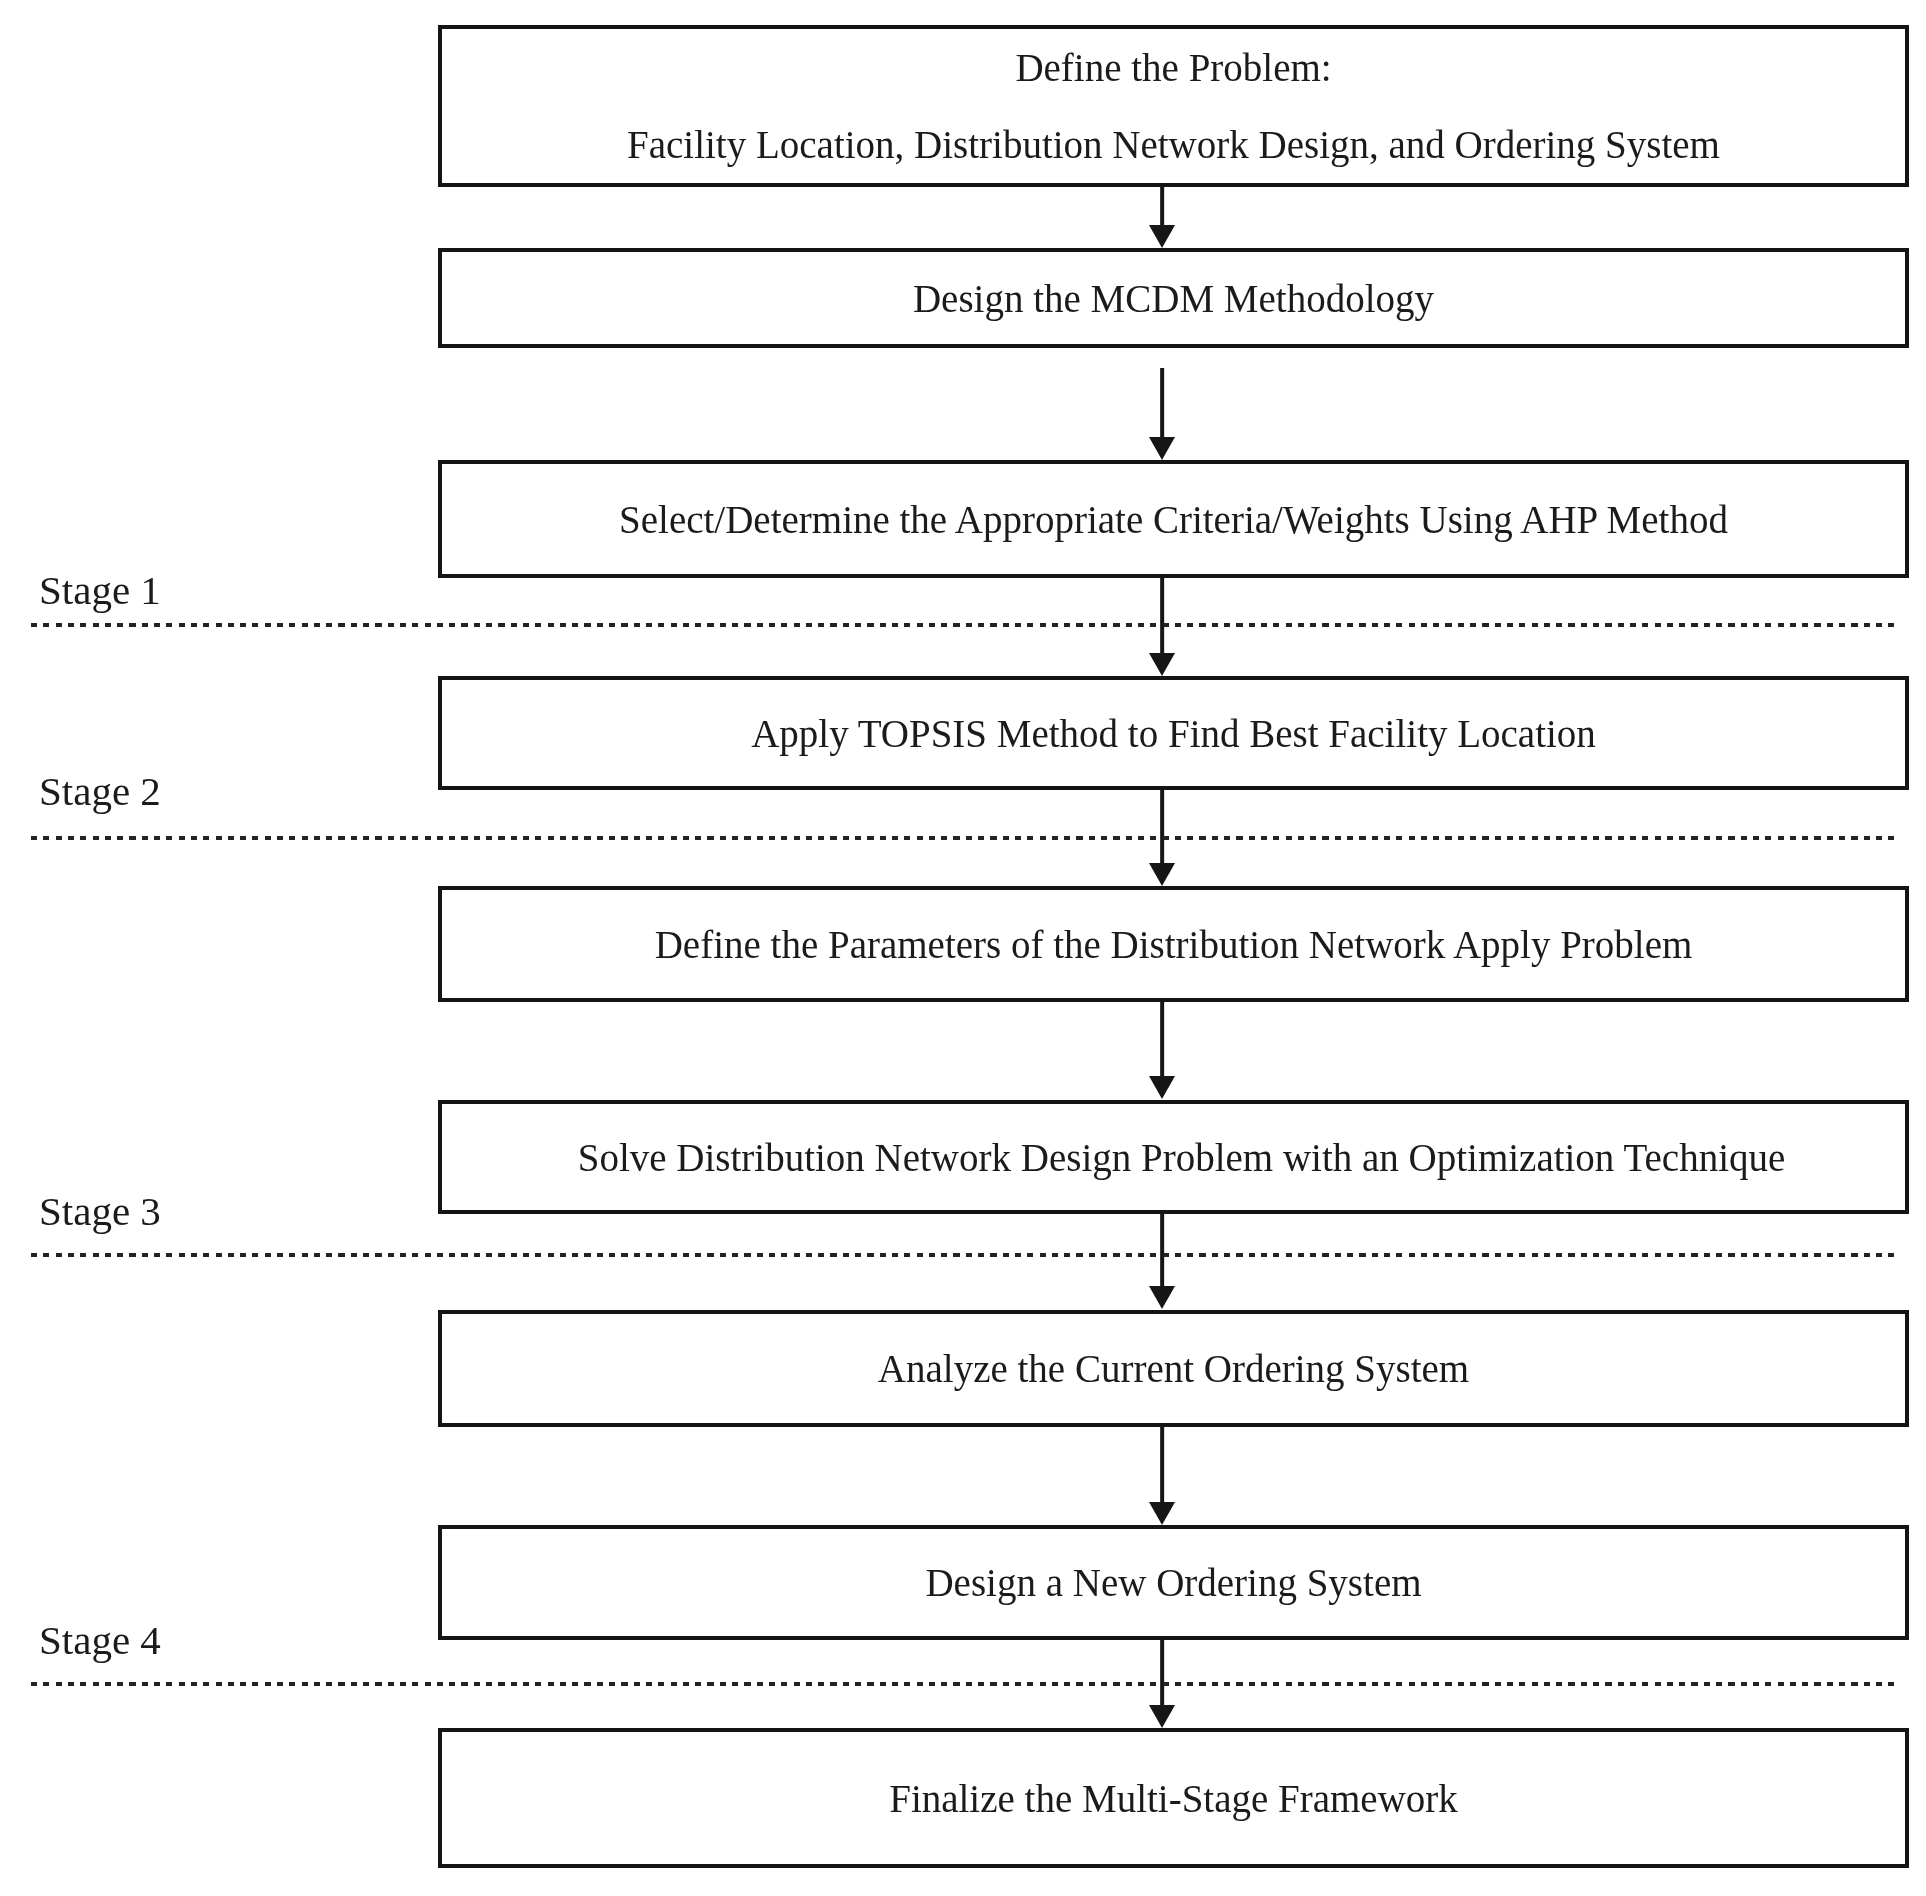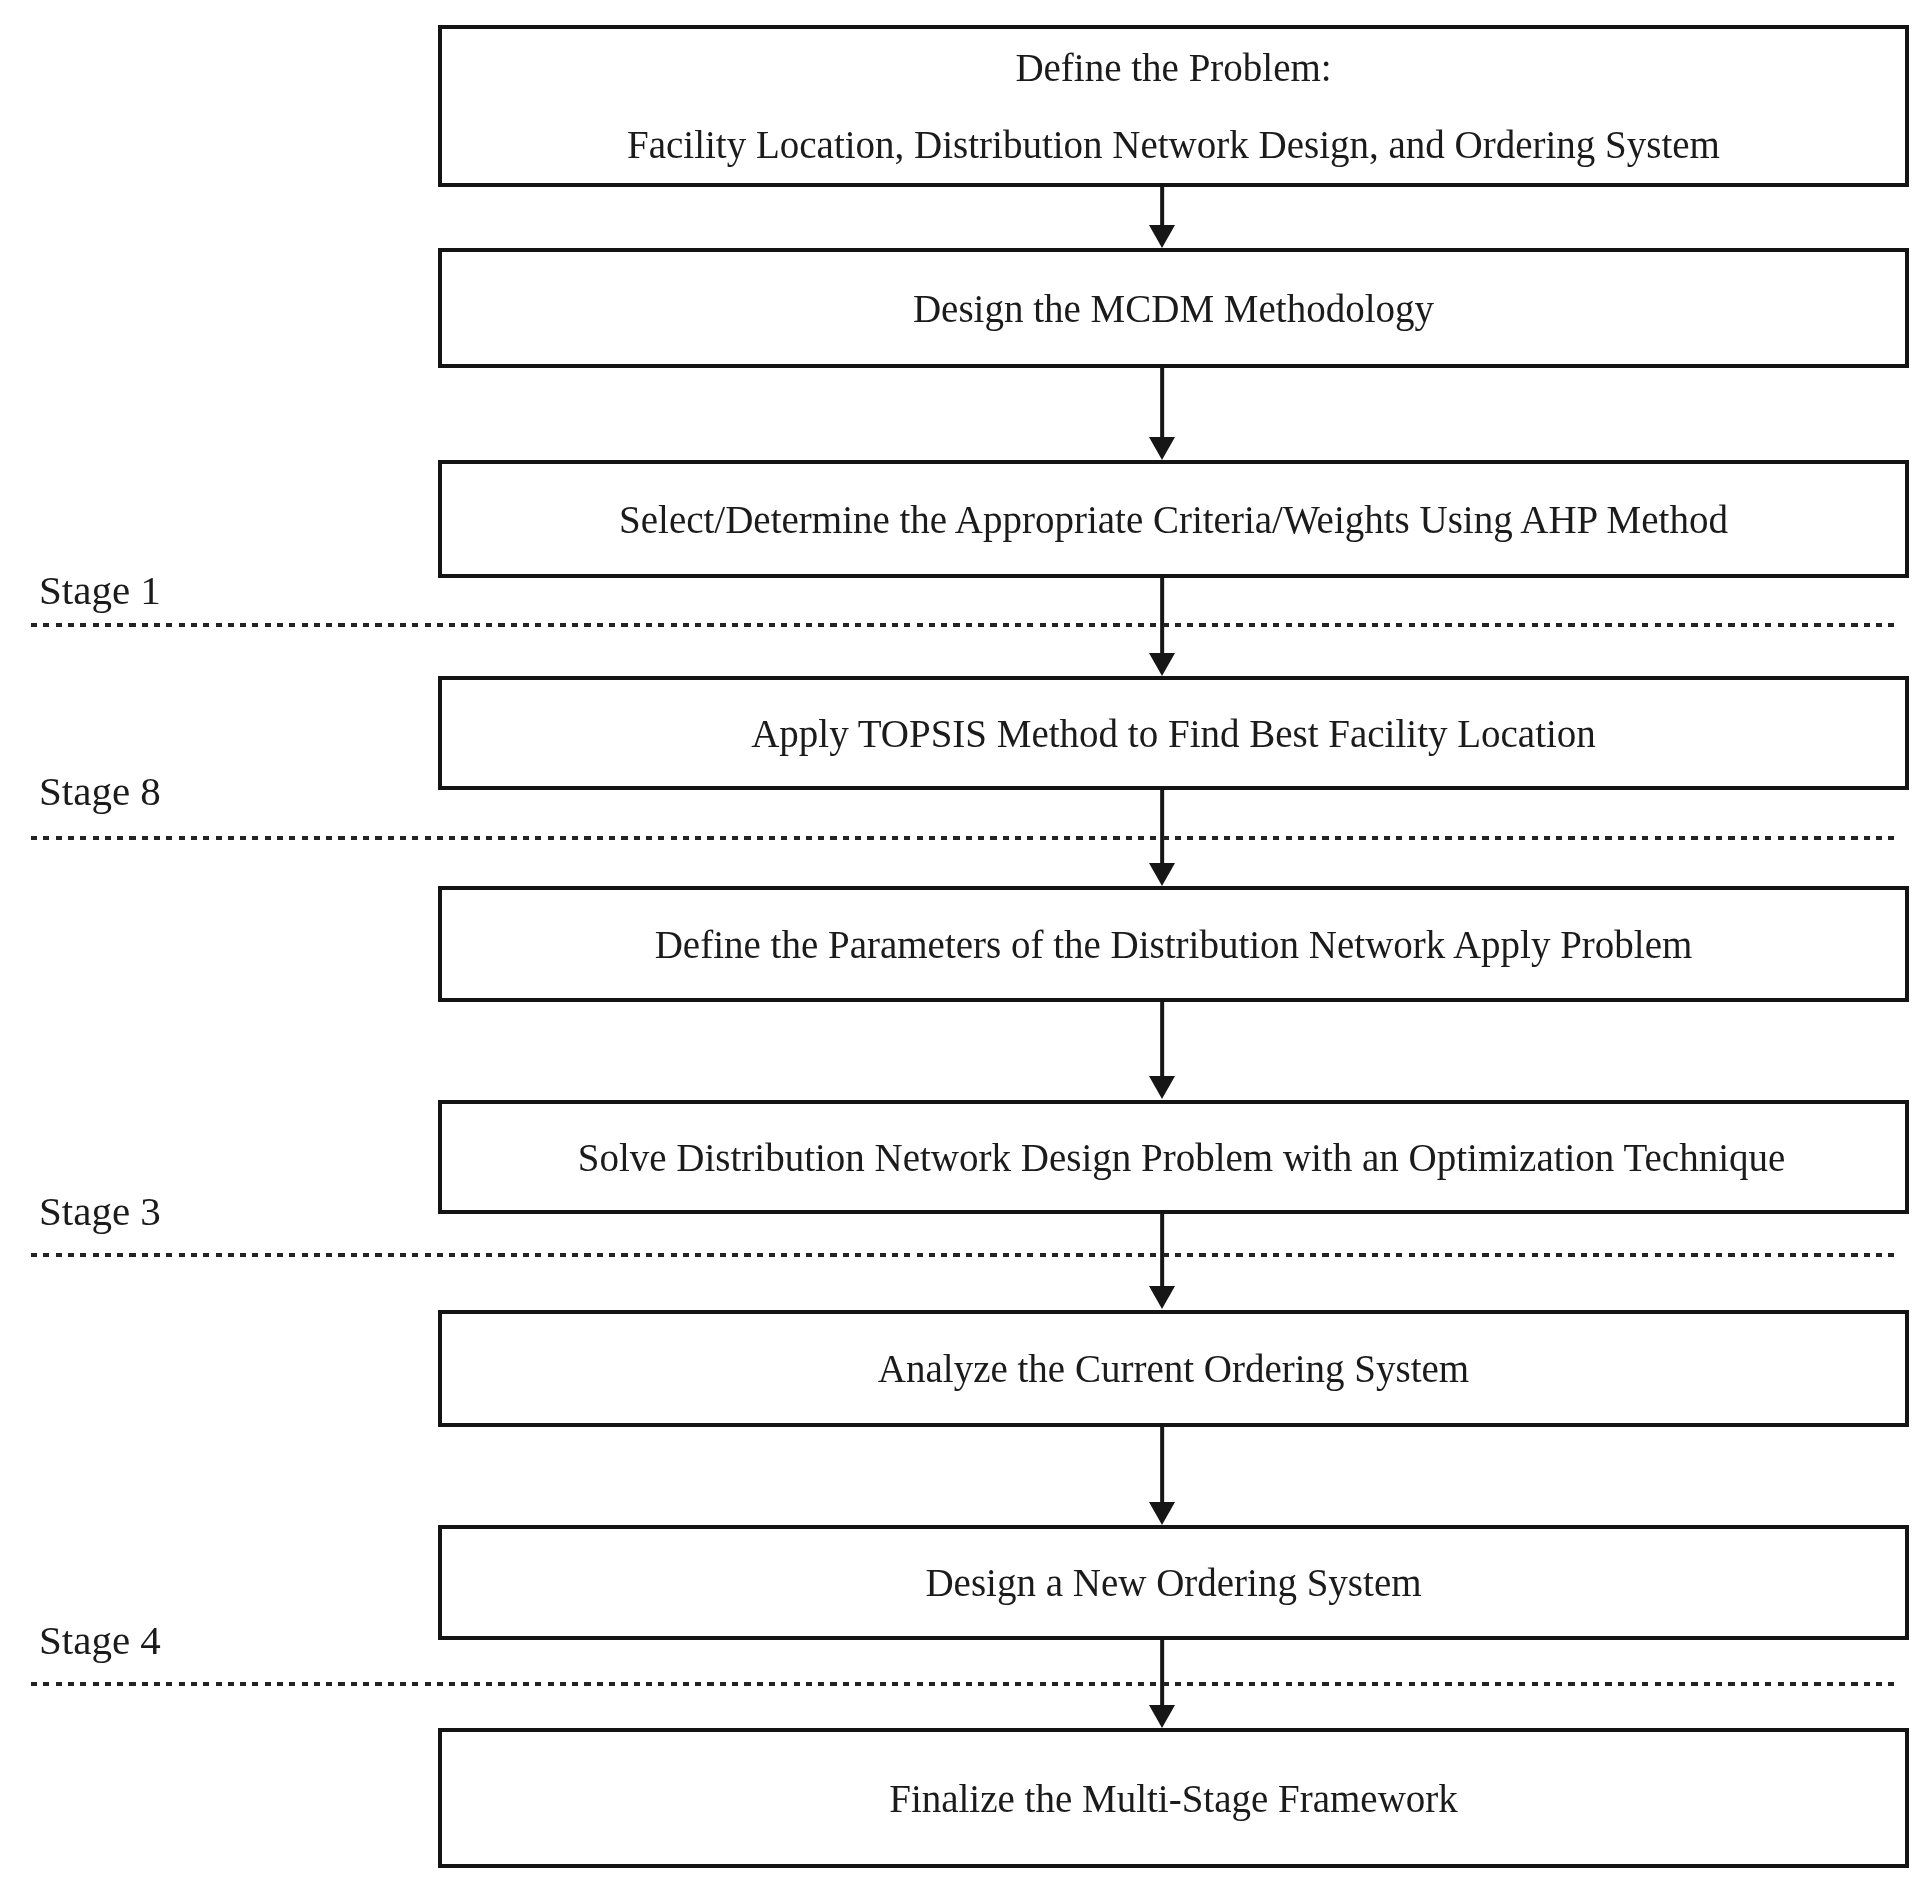--- a/index.html
+++ b/index.html
@@ -28,21 +28,21 @@
     display: flex;
     flex-direction: column;
     align-items: center;
     justify-content: center;
     text-align: center;
     font-size: 39px;
     line-height: 43px;
     white-space: nowrap;
   }
   .b1 { top: 24.6px;   height: 162px; row-gap: 34px; }
-  .b2 { top: 248px;  height: 120px; }
+  .b2 { top: 248px;  height: 100px; }
   .b3 { top: 460px;  height: 118px; }
   .b4 { top: 676px; height: 114px; }
   .b5 { top: 886px; height: 116px; }
   .b6 { top: 1100px; height: 114px; padding-left: 16px; }
   .b7 { top: 1310px; height: 117px; }
   .b8 { top: 1525px; height: 115px; }
   .b9 { top: 1728px; height: 140px; }
 
   
   .arrow {
@@ -161,18 +161,18 @@
   <div class="arrow a6"></div>
   <div class="arrow a7"></div>
   <div class="arrow a8"></div>
 
   <div class="dash d1"></div>
   <div class="dash d2"></div>
   <div class="dash d3"></div>
   <div class="dash d4"></div>
 
   <div class="stage s1">Stage 1</div>
-  <div class="stage s2">Stage 8</div>
+  <div class="stage s2">Stage 2</div>
   <div class="stage s3">Stage 3</div>
   <div class="stage s4">Stage 4</div>
 
 </div>
 
 
 </body></html>

